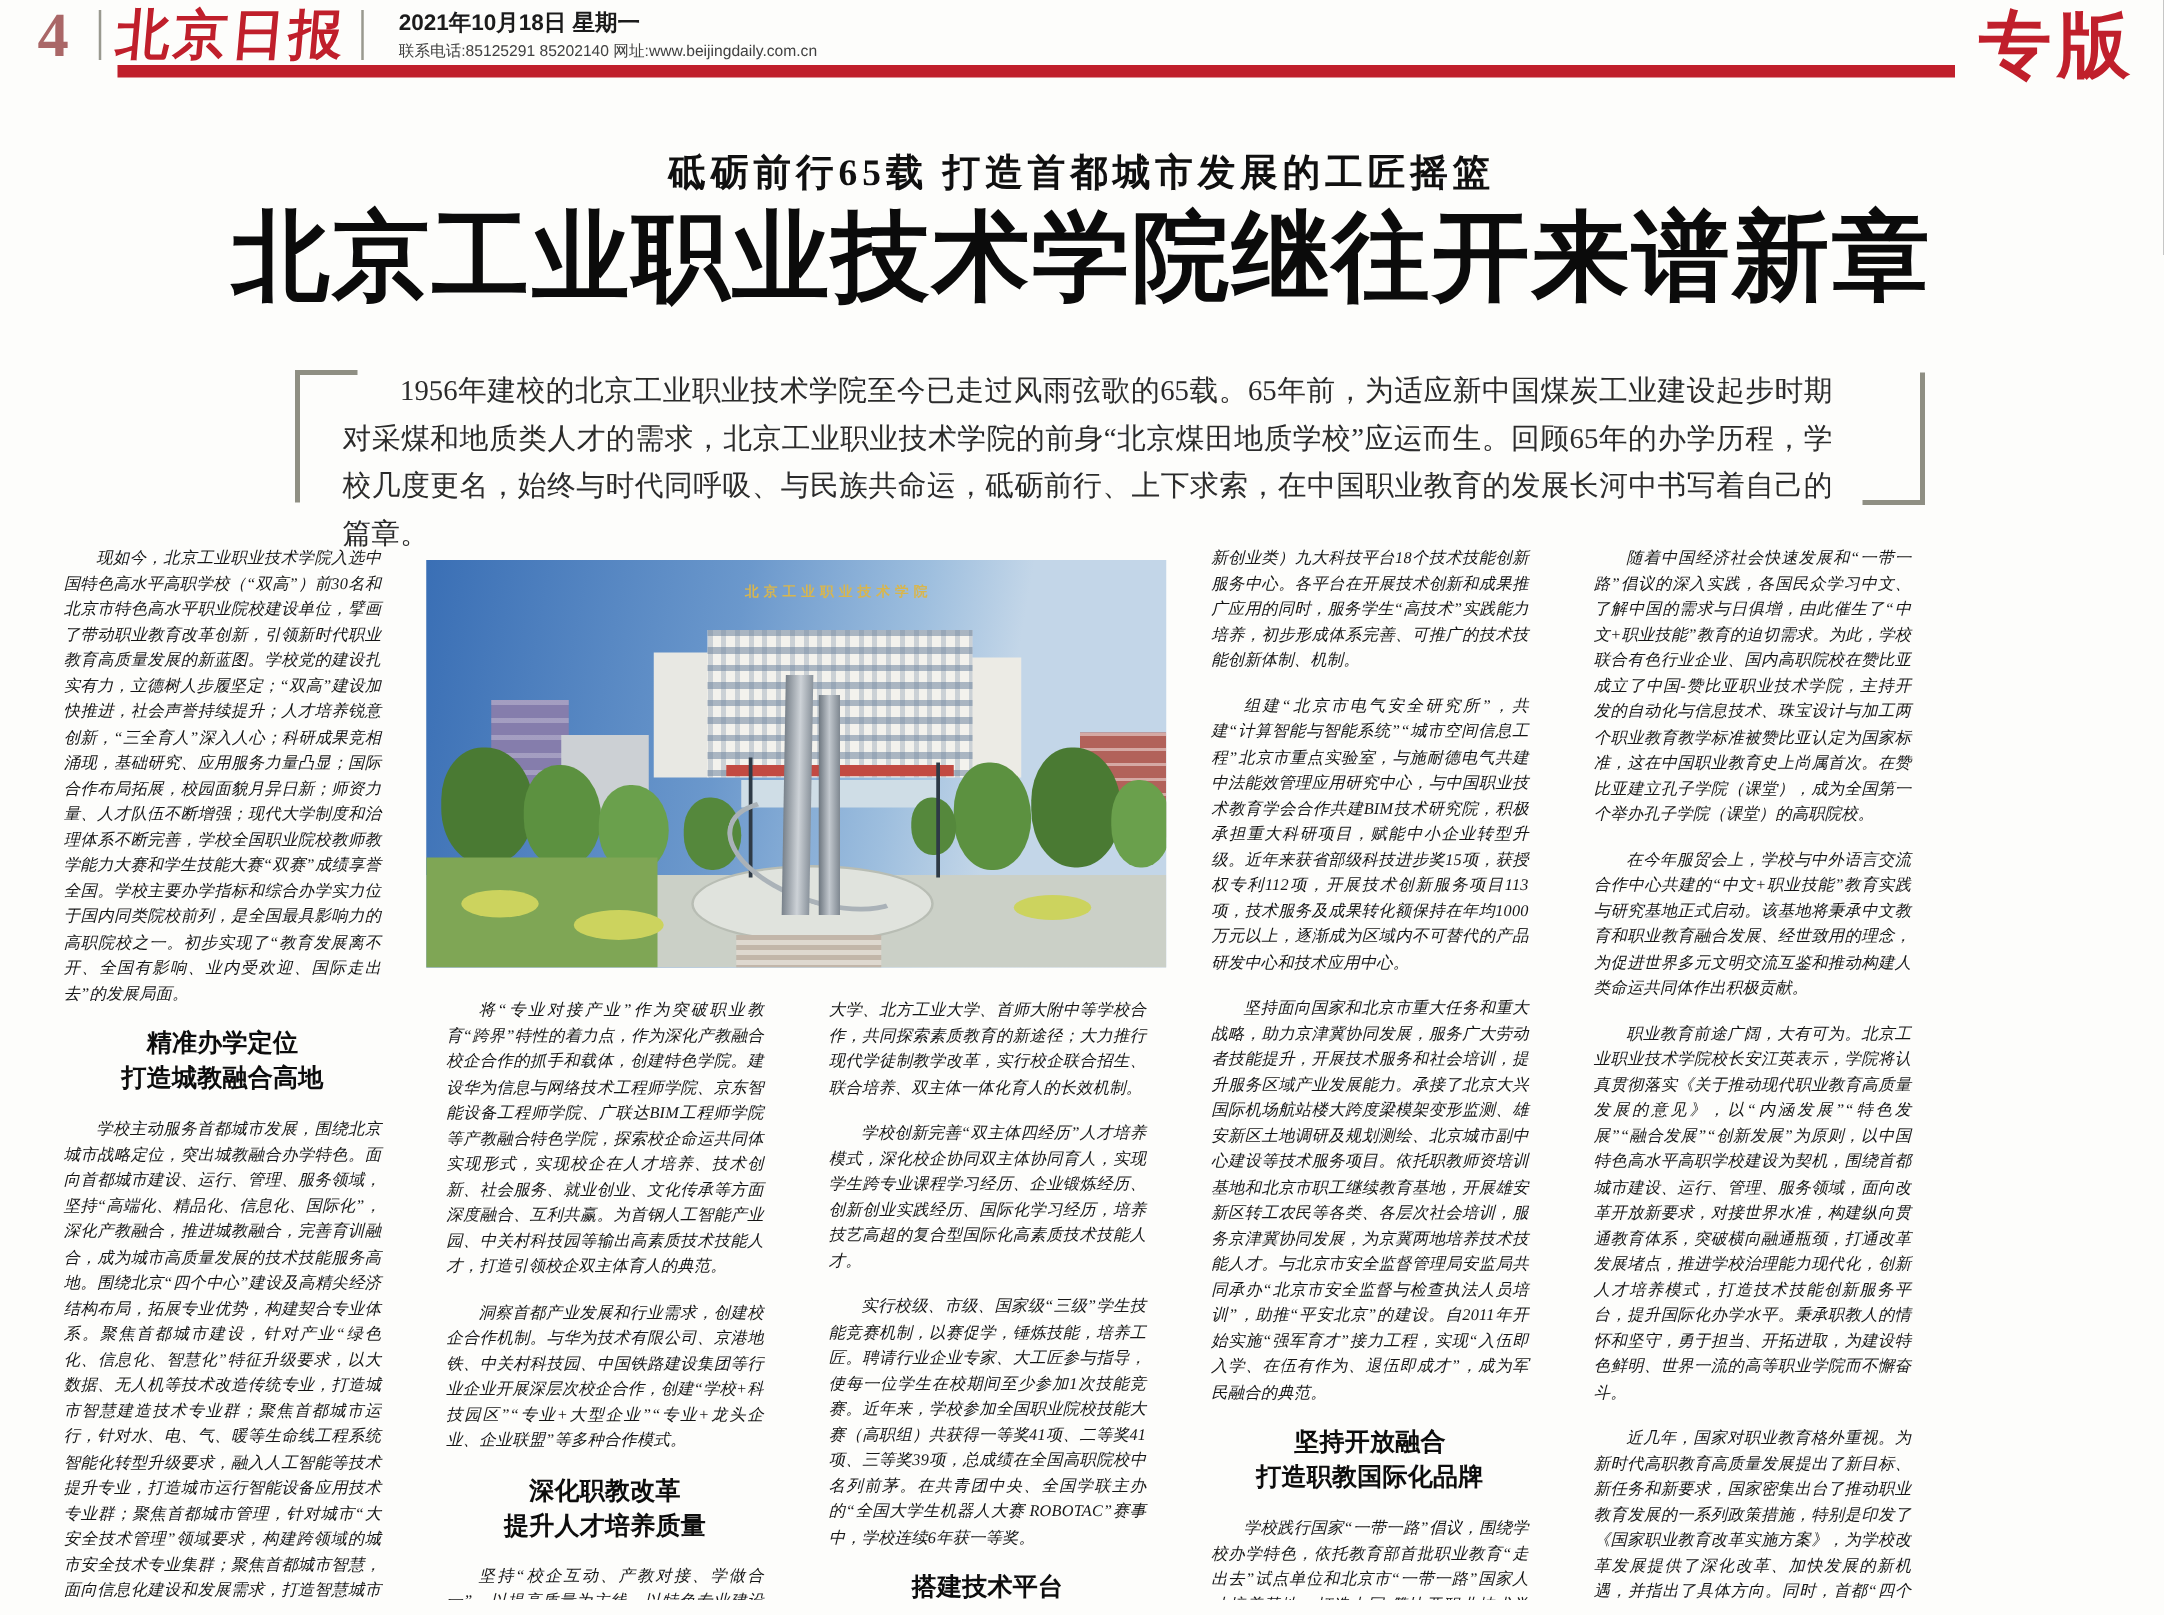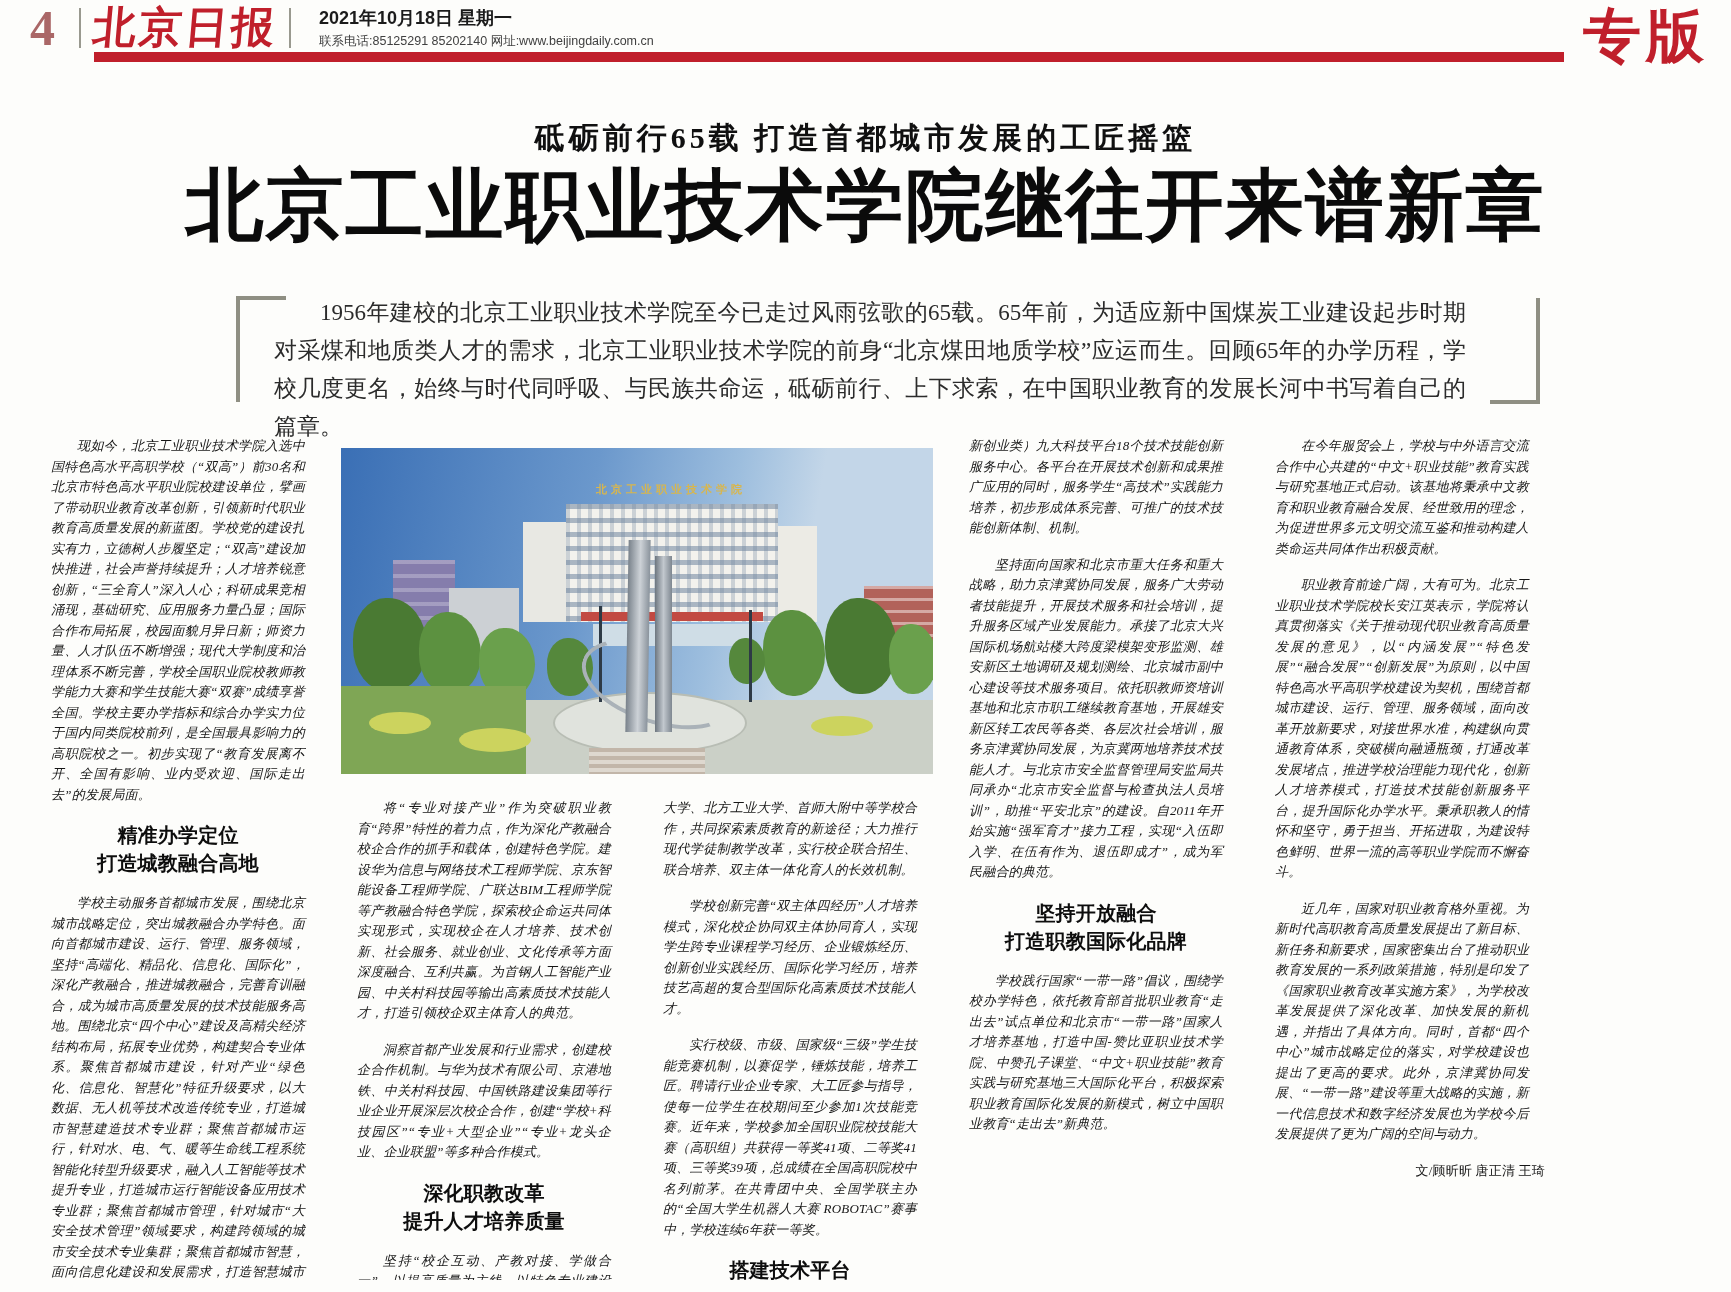--- a/index.html
+++ b/index.html
@@ -43,21 +43,21 @@
   .col p.cont { text-indent:0; }
   .col h3 { margin:13px 0 9px; font:900 20px "Liberation Sans",sans-serif; line-height:28px;
             text-align:center; color:#0d0d0d; }
   .spacer { height:362px; }
   .byline { text-align:right; font-weight:400; margin-top:14px; }
 
   
   .photo { position:absolute; left:341px; top:448px; width:592px; height:326px; overflow:hidden;
            background:linear-gradient(100deg,#3a6fb5 0%,#6b98cc 40%,#9dbede 62%,#c3d6e8 75%); }
   .photo * { position:absolute; }
-  .ph-sign { left:190px; top:34px; width:280px; text-align:center; color:#d8b64e;
+  .ph-sign { left:190px; top:18px; width:280px; text-align:center; color:#d8b64e;
              font:700 11px "Liberation Sans",sans-serif; letter-spacing:4px; white-space:nowrap; }
   .ph-main { left:225px; top:56px; width:212px; height:118px; background:#f3f2ed;
              background-image:repeating-linear-gradient(180deg,rgba(110,132,158,.55) 0 5px,transparent 5px 14px),
                               repeating-linear-gradient(90deg,rgba(110,132,158,.30) 0 4px,transparent 4px 11px); }
   .ph-tower-l { left:182px; top:74px; width:44px; height:100px; background:#e8e8e3; }
   .ph-tower-r { left:436px; top:78px; width:40px; height:96px; background:#ecebe5; }
   .ph-banner { left:240px; top:164px; width:182px; height:9px; background:#c24a42; }
   .ph-lobby { left:252px; top:176px; width:158px; height:22px; background:#cfdde6; }
   .ph-purple { left:52px; top:112px; width:62px; height:108px; background:#857dac;
                background-image:repeating-linear-gradient(180deg,rgba(255,255,255,.25) 0 4px,transparent 4px 14px); }
@@ -180,29 +180,31 @@
       <p>实行校级、市级、国家级“三级”学生技能竞赛机制，以赛促学，锤炼技能，培养工匠。聘请行业企业专家、大工匠参与指导，使每一位学生在校期间至少参加1次技能竞赛。近年来，学校参加全国职业院校技能大赛（高职组）共获得一等奖41项、二等奖41项、三等奖39项，总成绩在全国高职院校中名列前茅。在共青团中央、全国学联主办的“全国大学生机器人大赛 ROBOTAC”赛事中，学校连续6年获一等奖。</p>
       <h3>
         <span>搭建技术平台</span><br>
         <span>彰显社会服务能力</span>
       </h3>
       <p>服务首都城市运行和产业转型升级，推进学校科技创新能力提升，构建四类（科技攻关协同创新类、应用技术服务类、品牌智库类、创</p>
     </div>
 
     <div class="col">
       <p class="cont">新创业类）九大科技平台18个技术技能创新服务中心。各平台在开展技术创新和成果推广应用的同时，服务学生“高技术”实践能力培养，初步形成体系完善、可推广的技术技能创新体制、机制。</p>
+      <p>组建“北京市电气安全研究所”，共建“计算智能与智能系统”“城市空间信息工程”北京市重点实验室，与施耐德电气共建中法能效管理应用研究中心，与中国职业技术教育学会合作共建BIM技术研究院，积极承担重大科研项目，赋能中小企业转型升级。近年来获省部级科技进步奖15项，获授权专利112项，开展技术创新服务项目113项，技术服务及成果转化额保持在年均1000万元以上，逐渐成为区域内不可替代的产品研发中心和技术应用中心。</p>
       <p>坚持面向国家和北京市重大任务和重大战略，助力京津冀协同发展，服务广大劳动者技能提升，开展技术服务和社会培训，提升服务区域产业发展能力。承接了北京大兴国际机场航站楼大跨度梁模架变形监测、雄安新区土地调研及规划测绘、北京城市副中心建设等技术服务项目。依托职教师资培训基地和北京市职工继续教育基地，开展雄安新区转工农民等各类、各层次社会培训，服务京津冀协同发展，为京冀两地培养技术技能人才。与北京市安全监督管理局安监局共同承办“北京市安全监督与检查执法人员培训”，助推“平安北京”的建设。自2011年开始实施“强军育才”接力工程，实现“入伍即入学、在伍有作为、退伍即成才”，成为军民融合的典范。</p>
       <h3>
         <span>坚持开放融合</span><br>
         <span>打造职教国际化品牌</span>
       </h3>
       <p>学校践行国家“一带一路”倡议，围绕学校办学特色，依托教育部首批职业教育“走出去”试点单位和北京市“一带一路”国家人才培养基地，打造中国-赞比亚职业技术学院、中赞孔子课堂、“中文+职业技能”教育实践与研究基地三大国际化平台，积极探索职业教育国际化发展的新模式，树立中国职业教育“走出去”新典范。</p>
     </div>
 
     <div class="col">
+      <p>随着中国经济社会快速发展和“一带一路”倡议的深入实践，各国民众学习中文、了解中国的需求与日俱增，由此催生了“中文+职业技能”教育的迫切需求。为此，学校联合有色行业企业、国内高职院校在赞比亚成立了中国-赞比亚职业技术学院，主持开发的自动化与信息技术、珠宝设计与加工两个职业教育教学标准被赞比亚认定为国家标准，这在中国职业教育史上尚属首次。在赞比亚建立孔子学院（课堂），成为全国第一个举办孔子学院（课堂）的高职院校。</p>
       <p>在今年服贸会上，学校与中外语言交流合作中心共建的“中文+职业技能”教育实践与研究基地正式启动。该基地将秉承中文教育和职业教育融合发展、经世致用的理念，为促进世界多元文明交流互鉴和推动构建人类命运共同体作出积极贡献。</p>
       <p>职业教育前途广阔，大有可为。北京工业职业技术学院校长安江英表示，学院将认真贯彻落实《关于推动现代职业教育高质量发展的意见》，以“内涵发展”“特色发展”“融合发展”“创新发展”为原则，以中国特色高水平高职学校建设为契机，围绕首都城市建设、运行、管理、服务领域，面向改革开放新要求，对接世界水准，构建纵向贯通教育体系，突破横向融通瓶颈，打通改革发展堵点，推进学校治理能力现代化，创新人才培养模式，打造技术技能创新服务平台，提升国际化办学水平。秉承职教人的情怀和坚守，勇于担当、开拓进取，为建设特色鲜明、世界一流的高等职业学院而不懈奋斗。</p>
       <p>近几年，国家对职业教育格外重视。为新时代高职教育高质量发展提出了新目标、新任务和新要求，国家密集出台了推动职业教育发展的一系列政策措施，特别是印发了《国家职业教育改革实施方案》，为学校改革发展提供了深化改革、加快发展的新机遇，并指出了具体方向。同时，首都“四个中心”城市战略定位的落实，对学校建设也提出了更高的要求。此外，京津冀协同发展、“一带一路”建设等重大战略的实施，新一代信息技术和数字经济发展也为学校今后发展提供了更为广阔的空间与动力。</p>
       <div class="byline">文/顾昕昕 唐正清 王琦</div>
     </div>
 
   </div>
 </div>
 
 </body></html>

